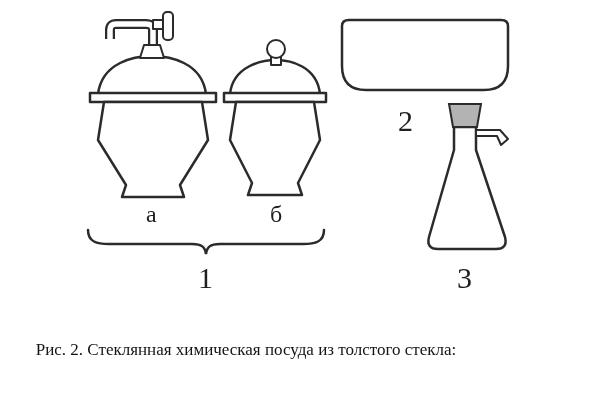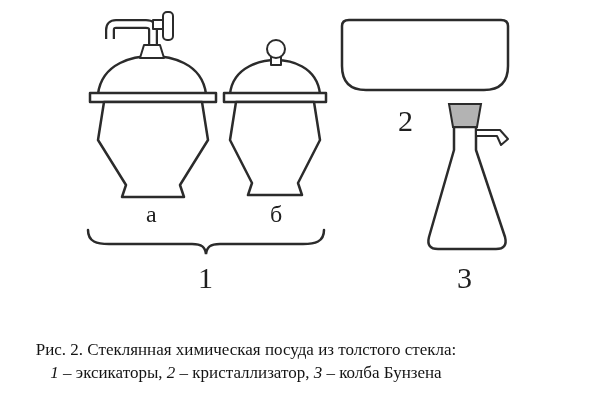--- a/index.html
+++ b/index.html
@@ -85,16 +85,15 @@
       <path class="outline" d="M454,127 L454,150 L429,237 Q426,249 438,249 L496,249 Q508,249 505,237
                L476,150 L476,127 Z"></path>
       <path class="joint" d="M449,104 L481,104 L477,127 L453,127 Z"></path>
       <path class="thin" d="M476,130 L500,130 L508,139 L501,145 L497,136 L476,136 Z"></path>
     </g>
     <text class="fig-label fig-label-big" x="457" y="288">3</text>
   </svg>
 
   <div class="caption">
     <div>Рис. 2. Стеклянная химическая посуда из толстого стекла:</div>
-    <div><span class="it">1</span><span> – эксикаторы,  </span><span class="it">2</span><span> – кристаллизатор,  </span><span class="it">3</span><span> – колба Бунзена</span></div>
   </div>
 
 </div>
 
 </body></html>

